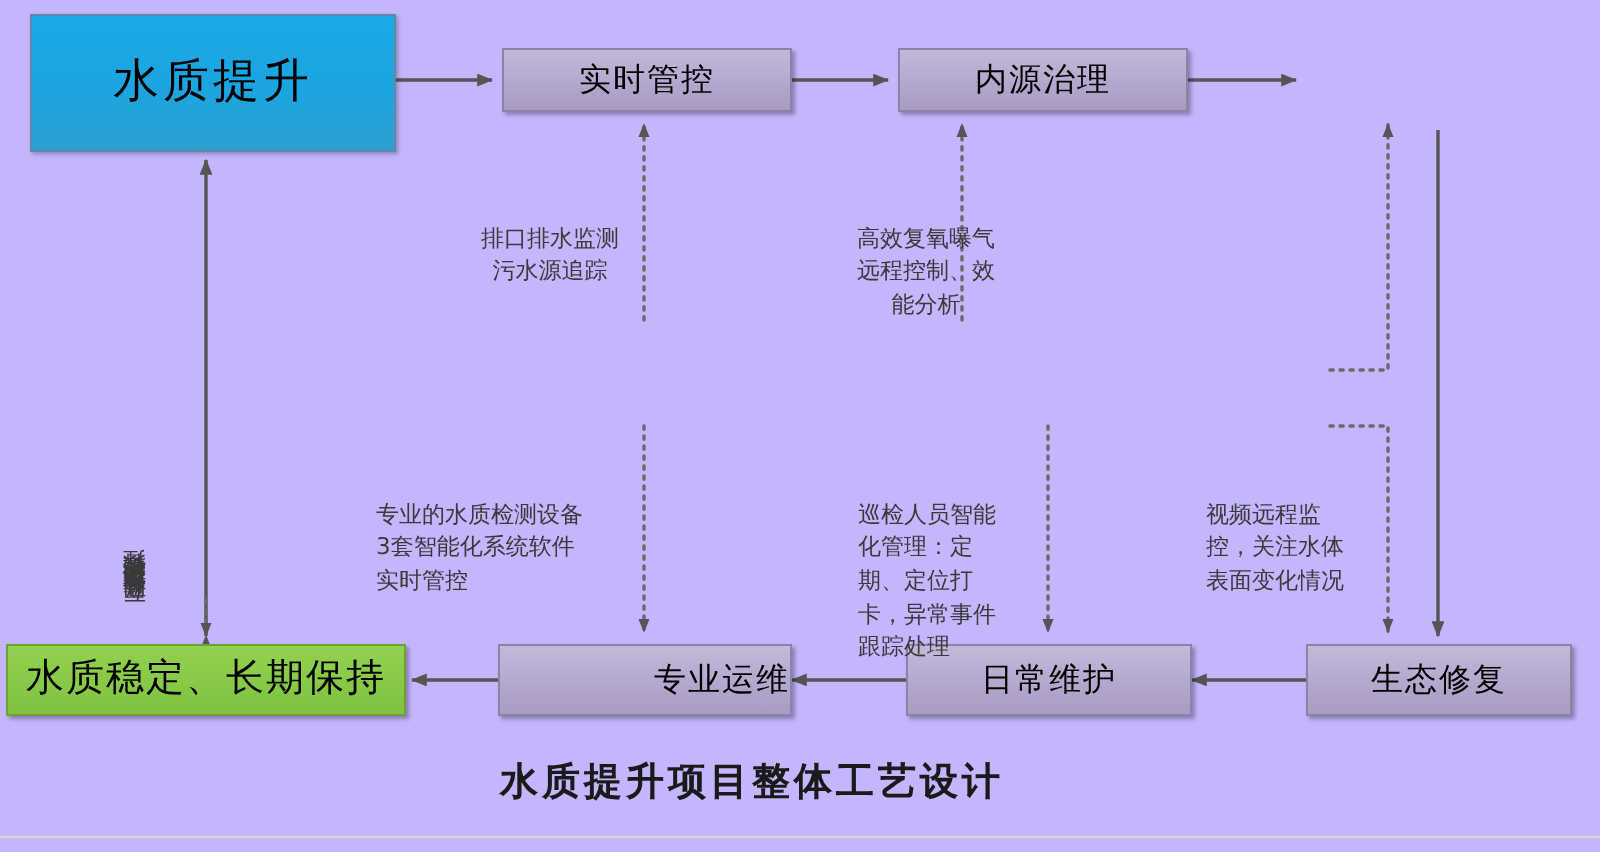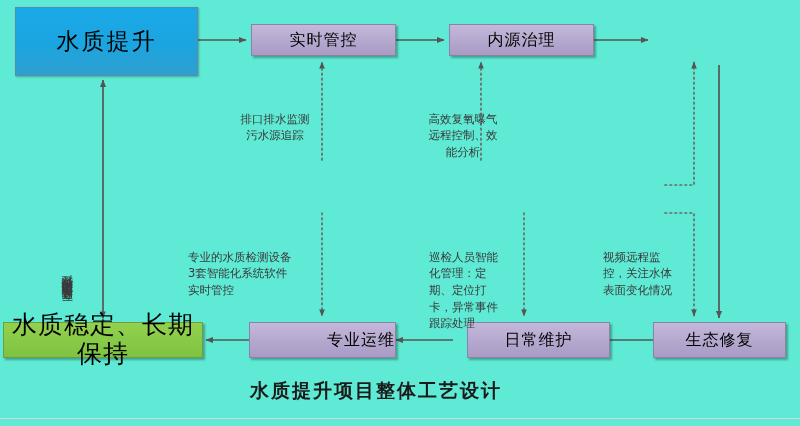--- a/index.html
+++ b/index.html
@@ -4,21 +4,21 @@
 <style>
   html, body {
     margin: 0;
     padding: 0;
     background: #ffffff;
   }
   #canvas {
     position: relative;
     width: 800px;
     height: 426px;
-    background: #5eead4;
+    background: #c4b5fd;
     overflow: hidden;
     font-family: "Liberation Sans", "DejaVu Sans", sans-serif;
   }
   #svg-layer {
     position: absolute;
     left: 0;
     top: 0;
     width: 800px;
     height: 426px;
   }
@@ -51,21 +51,21 @@
   }
   .node-purple.small {
     font-size: 13.5px;
     letter-spacing: 0.5px;
     line-height: 1.3;
   }
   .node-green {
     background: linear-gradient(180deg, #92d14f 0%, #86c946 60%, #7fc242 100%);
     border: 1px solid #6f9e3a;
     font-family: "DejaVu Serif", "Liberation Serif", serif;
-    font-size: 25px;
+    font-size: 19px;
     letter-spacing: 1px;
     box-shadow: 1.5px 1.5px 2px rgba(0,0,0,0.3);
     align-items: center;
   }
   .node-gray {
     background: #bfbfbf;
     border: none;
     font-family: "DejaVu Serif", "Liberation Serif", serif;
     font-size: 22px;
     letter-spacing: 2px;
@@ -177,21 +177,21 @@
 
 
   <div class="node node-green" style="left:3px; top:322px; width:200px; height:36px;">
     <span>水质稳定、长期保持</span>
   </div>
 
   <div class="node node-purple" style="left:249px; top:322px; width:147px; height:36px;justify-content:flex-end;">
     <span>专业运维</span>
   </div>
 
-  <div class="node node-purple" style="left:453px; top:322px; width:143px; height:36px;margin-left:14px;">
+  <div class="node node-purple" style="left:453px; top:322px; width:143px; height:36px;">
     <span>日常维护</span>
   </div>
 
   <div class="node node-purple" style="left:653px; top:322px; width:133px; height:36px;">
     <span>生态修复</span>
   </div>
 
   <div class="vlabel" style="left:60px; top:78px; height:232px;">
     <span>互联网技术助力生态治理长效管控</span>
   </div>

